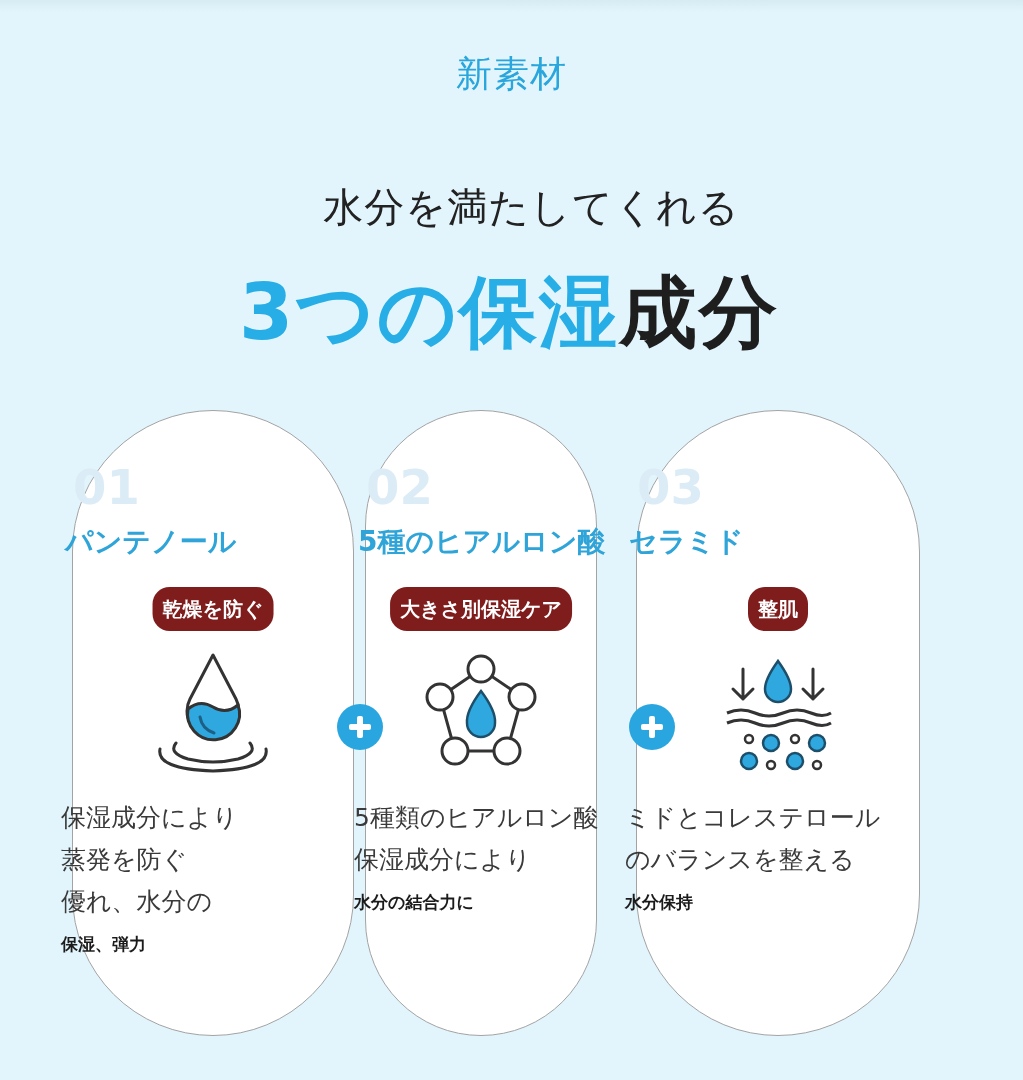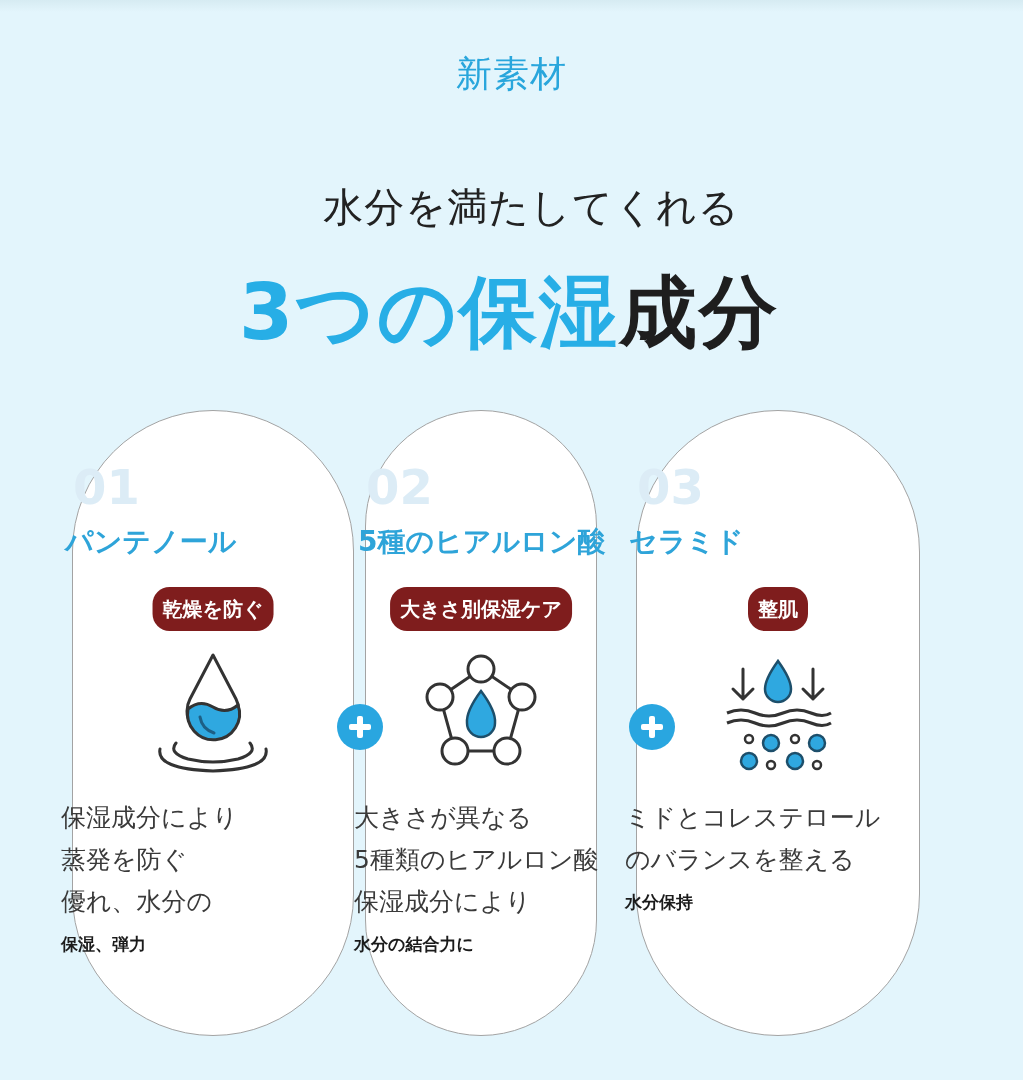--- a/index.html
+++ b/index.html
@@ -111,21 +111,20 @@
       <polygon points="65,22 106,50 91,104 39,104 24,50" fill="none" stroke="#333" stroke-width="3"></polygon>
       <circle cx="65" cy="22" r="13" fill="#fff" stroke="#333" stroke-width="3"></circle>
       <circle cx="106" cy="50" r="13" fill="#fff" stroke="#333" stroke-width="3"></circle>
       <circle cx="91" cy="104" r="13" fill="#fff" stroke="#333" stroke-width="3"></circle>
       <circle cx="39" cy="104" r="13" fill="#fff" stroke="#333" stroke-width="3"></circle>
       <circle cx="24" cy="50" r="13" fill="#fff" stroke="#333" stroke-width="3"></circle>
       <path d="M65 44 Q50 64 51 76 A14 14 0 0 0 79 76 Q80 64 65 44 Z" fill="#2fa8e0" stroke="#1d4f6b" stroke-width="2.5"></path>
     </svg>
   </div>
   <div class="desc">
-    <div>大きさが異なる</div>
     <div>5種類のヒアルロン酸</div>
     <div>保湿成分により</div>
     <div class="bold">水分の結合力に</div>
   </div>
 </div>
 
 <div class="card" style="left:636px; width:284px;">
   <div class="num">03</div>
   <div class="name">セラミド</div>
   <div class="badge">整肌</div>

